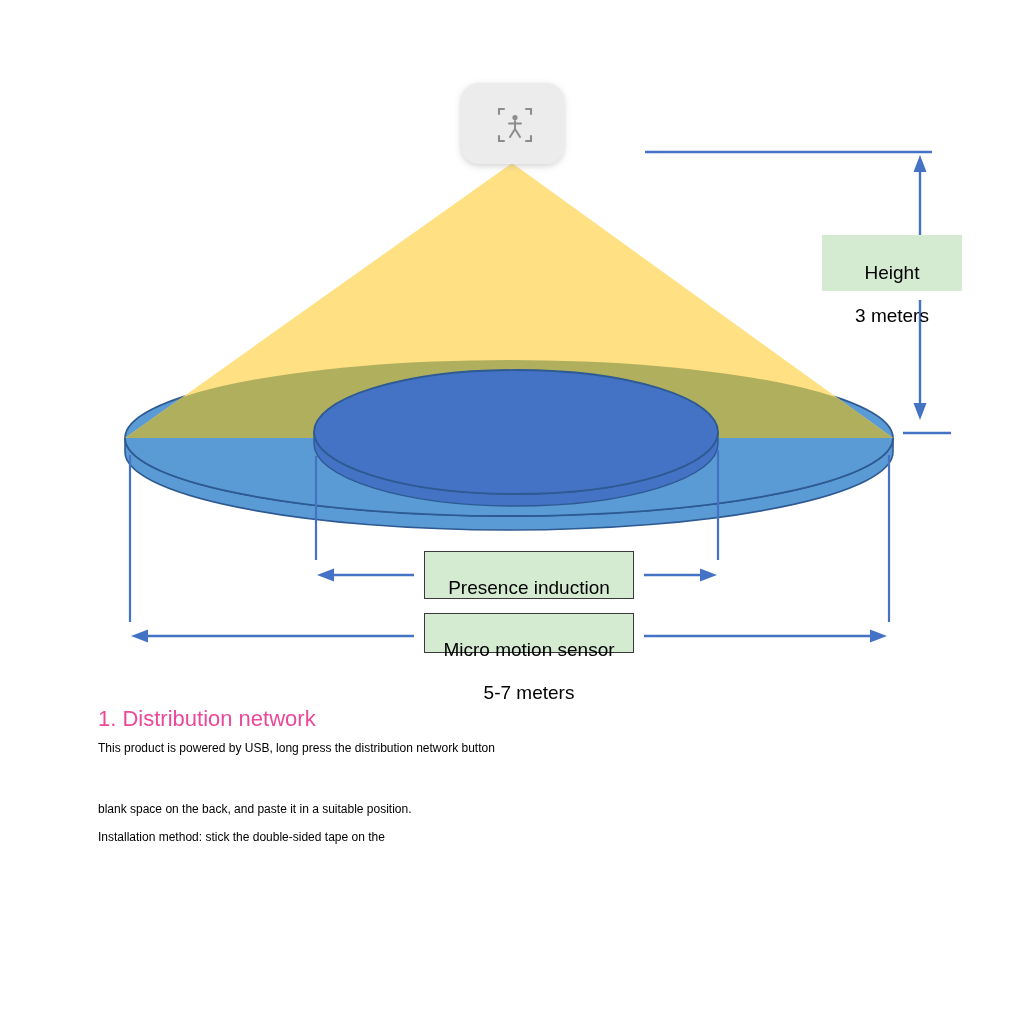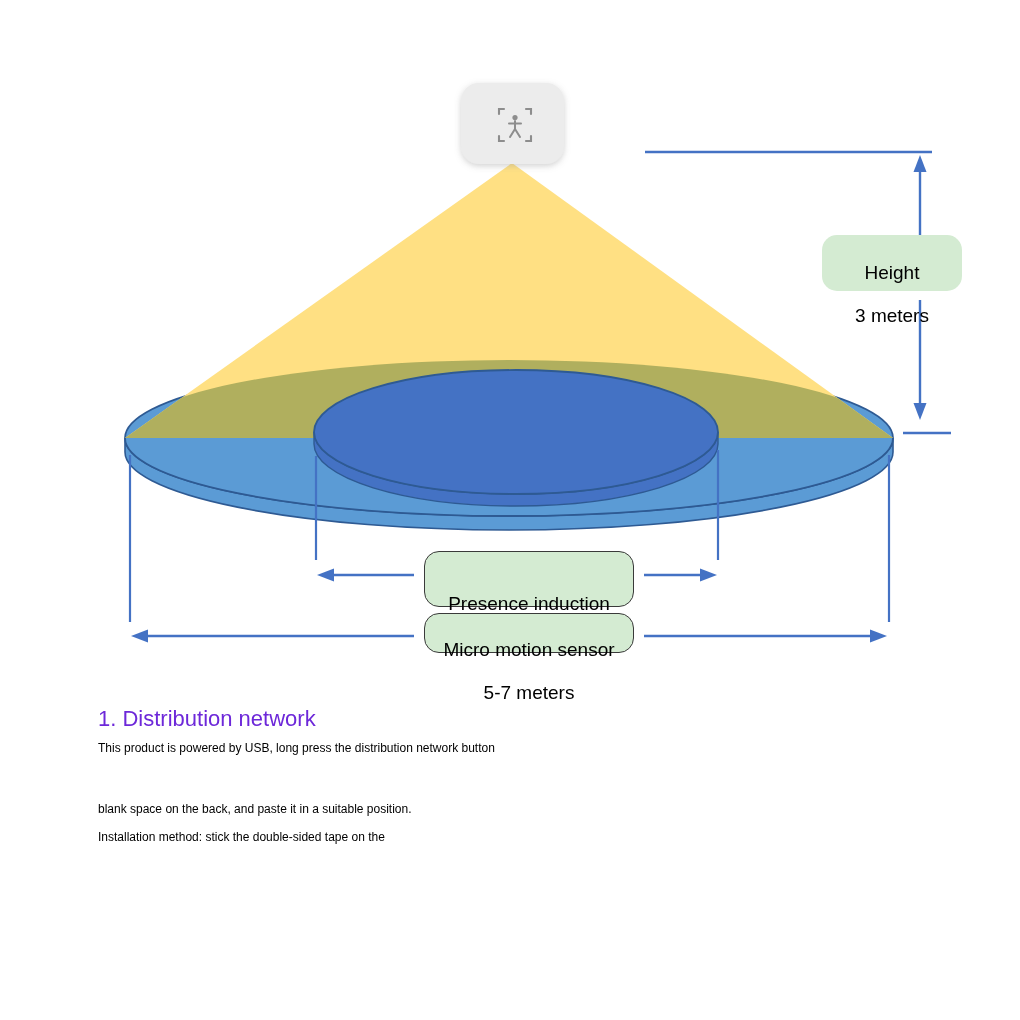--- a/index.html
+++ b/index.html
@@ -34,41 +34,40 @@
 
   
   .callout {
     position: absolute;
     background: #D4EBD2;
     color: #000000;
     text-align: center;
     line-height: 1.12;
     white-space: pre-line;
     box-sizing: border-box;
-    border-radius: 15px;
   }
   .callout .l1, .callout .l2 { display: block; }
 
   #height-callout {
     left: 822px;
     top: 235px;
     width: 140px;
     height: 56px;
     font-size: 19px;
     padding-top: 6px;
     border: none;
   }
 
   #presence-callout {
     left: 424px;
     top: 551px;
     width: 210px;
-    height: 56px;
+    height: 48px;
     font-size: 19px;
-    padding-top: 20px;
+    padding-top: 4px;
     border: 1.6px solid #3a3a3a;
   }
 
   #micro-callout {
     left: 424px;
     top: 613px;
     width: 210px;
     height: 40px;
     font-size: 19px;
     padding-top: 4px;
@@ -86,21 +85,21 @@
   #install-heading {
     font-size: 29px;
     font-weight: bold;
     color: #3f6fc4;
     margin: 0 0 22px 0;
     letter-spacing: 0.2px;
   }
 
   .sub-heading {
     font-size: 22px;
-    color: #6d28d9;
+    color: #ec4899;
     margin: 0 0 8px 0;
     font-weight: normal;
   }
 
   .body-line {
     font-size: 12px;
     color: #000000;
     margin: 8px 0 10px 0;
     line-height: 1.45;
   }

